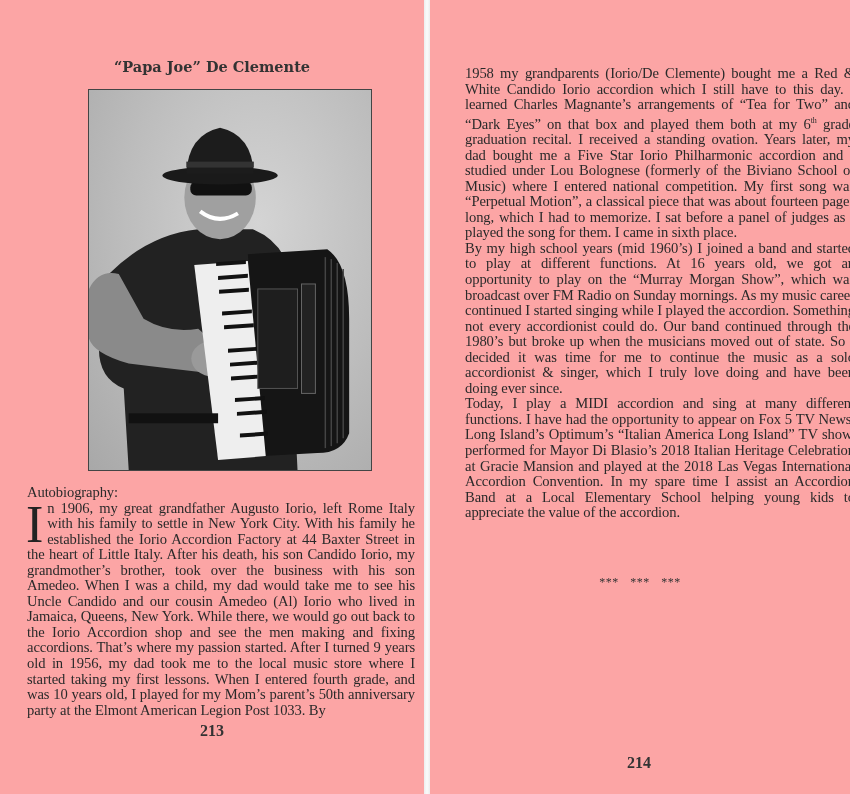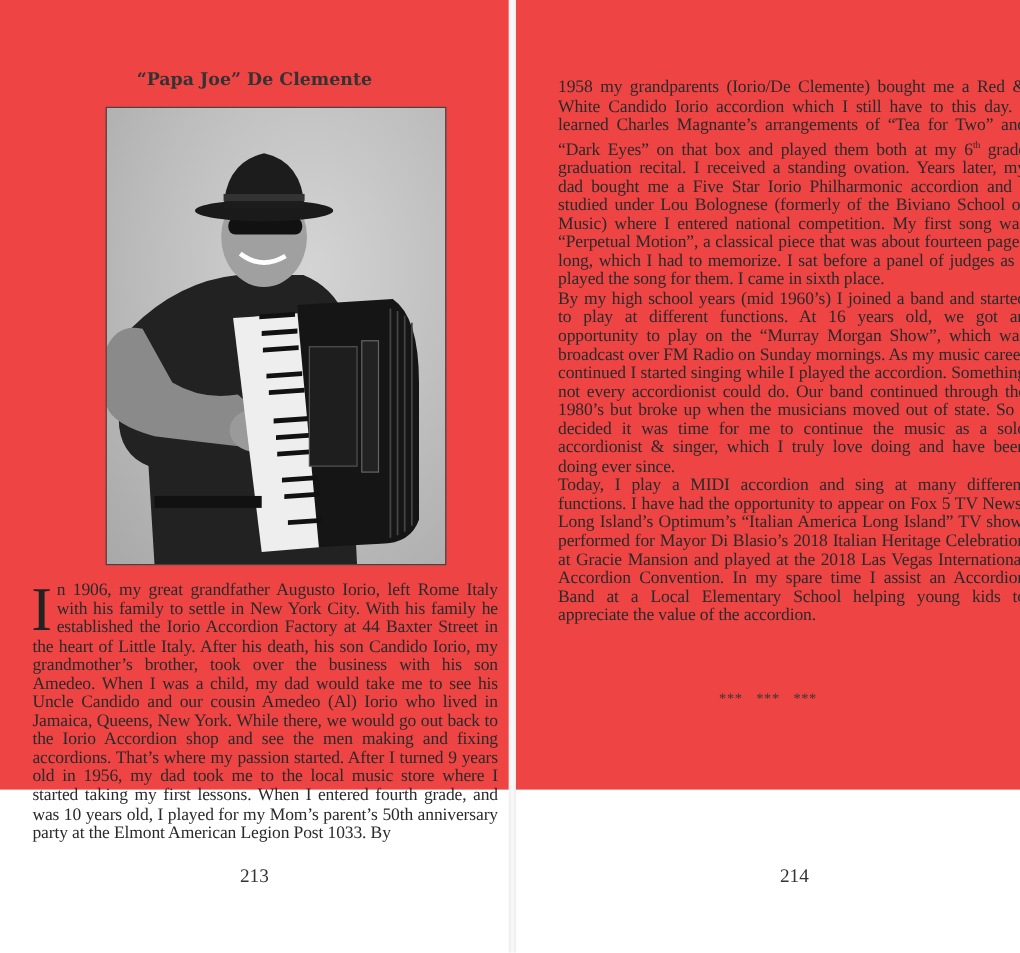--- a/index.html
+++ b/index.html
@@ -1,35 +1,35 @@
 <!DOCTYPE html>
 <html><head>
 <meta charset="utf-8">
 <style>
   html, body { margin:0; padding:0; }
   body { width:850px; height:794px; background:#ffffff; position:relative; overflow:hidden; font-family:"DejaVu Serif", serif; color:#222; }
-  .page { position:absolute; top:0; height:658px; background:#ef4444; }
+  .page { position:absolute; top:0; height:794px; background:#fca5a5; }
   .page.left { left:0; width:424px; }
   .page.right { left:430px; width:420px; }
   .gutter { position:absolute; left:424px; top:0; width:6px; height:794px; background:linear-gradient(to right,#ececec,#f8f8f8 40%,#f8f8f8 60%,#ececec); }
   .title { position:absolute; top:58px; left:0; width:424px; text-align:center; font-family:"DejaVu Serif", serif; font-weight:bold; font-size:14.5px; color:#333; }
   .photo { position:absolute; left:88px; top:89px; width:284px; height:382px; border:1px solid #444; box-sizing:border-box; overflow:hidden;
     background:radial-gradient(ellipse at 60% 35%, #d4d4d4 0%, #bdbdbd 55%, #a8a8a8 100%); }
   .photo svg { width:100%; height:100%; display:block; }
   .text { font-family:"Liberation Serif", serif; font-size:14.6px; line-height:15.55px; color:#2a2a2a; text-align:justify; letter-spacing:-0.1px; }
   .left-text { position:absolute; left:27px; top:485px; width:388px; }
   .right-text { position:absolute; left:465px; top:66px; width:390px; }
   .right-text p, .left-text p { margin:0; }
   .heading-small { font-family:"Liberation Serif", serif; font-size:14.6px; line-height:15.5px; }
   .dropcap-wrap { position:relative; }
   .dropcap { float:left; font-family:"Liberation Serif", serif; font-size:52px; line-height:44px; height:44px; margin:2px 4px 0 -1px; color:#222; }
   .stars { position:absolute; left:430px; width:420px; top:575px; text-align:center; font-family:"Liberation Serif", serif; font-size:12px; letter-spacing:0.5px; color:#333; word-spacing:8px; }
-  .pagenum { position:absolute; top:722px; font-family:"Liberation Serif", serif; font-size:16px; color:#333; }
+  .pagenum { position:absolute; top:722px; font-family:"Liberation Serif", serif; font-size:16px; color:#333;font-weight:bold; }
   .pagenum.l { left:200px; }
-  .pagenum.r { left:650px; }
+  .pagenum.r { left:627px;margin-top:32px; }
 </style>
 </head>
 <body>
 
 <div class="page left">
   <div class="title">“Papa Joe” De Clemente</div>
 
   <div class="photo" title="Black and white photo of a smiling man in a dark fedora and sunglasses playing a piano accordion">
     <svg viewBox="0 0 284 382" preserveAspectRatio="none">
 
@@ -76,20 +76,21 @@
       </g>
 
       <rect x="170" y="200" width="40" height="100" fill="#1e1e1e" stroke="#555" stroke-width="1"></rect>
       <rect x="214" y="195" width="14" height="110" fill="#222" stroke="#666" stroke-width="1"></rect>
 
       <rect x="40" y="325" width="90" height="10" fill="#111"></rect>
     </svg>
   </div>
 
   <div class="left-text text">
+    <div class="heading-small">Autobiography:</div>
     <div class="dropcap-wrap">
       <span class="dropcap">I</span>
       <span>n 1906, my great grandfather Augusto Iorio, left Rome Italy with his family to settle in New York City. With his family he established the Iorio Accordion Factory at 44 Baxter Street in the heart of Little Italy.  After his death, his son Candido Iorio, my grandmother’s brother, took over the business with his son Amedeo. When I was a child, my dad would take me to see his Uncle Candido and our cousin Amedeo (Al) Iorio who lived in Jamaica, Queens, New York. While there, we would go out back to the Iorio Accordion shop and see the men making and fixing accordions. That’s where my passion started. After I turned 9 years old in 1956, my dad took me to the local music store where I started taking my first lessons. When I entered fourth grade, and was 10 years old, I played for my Mom’s parent’s 50th anniversary party at the Elmont American Legion Post 1033.  By</span>
     </div>
   </div>
 
   <div class="pagenum l">213</div>
 </div>
 
 <div class="gutter"></div>

